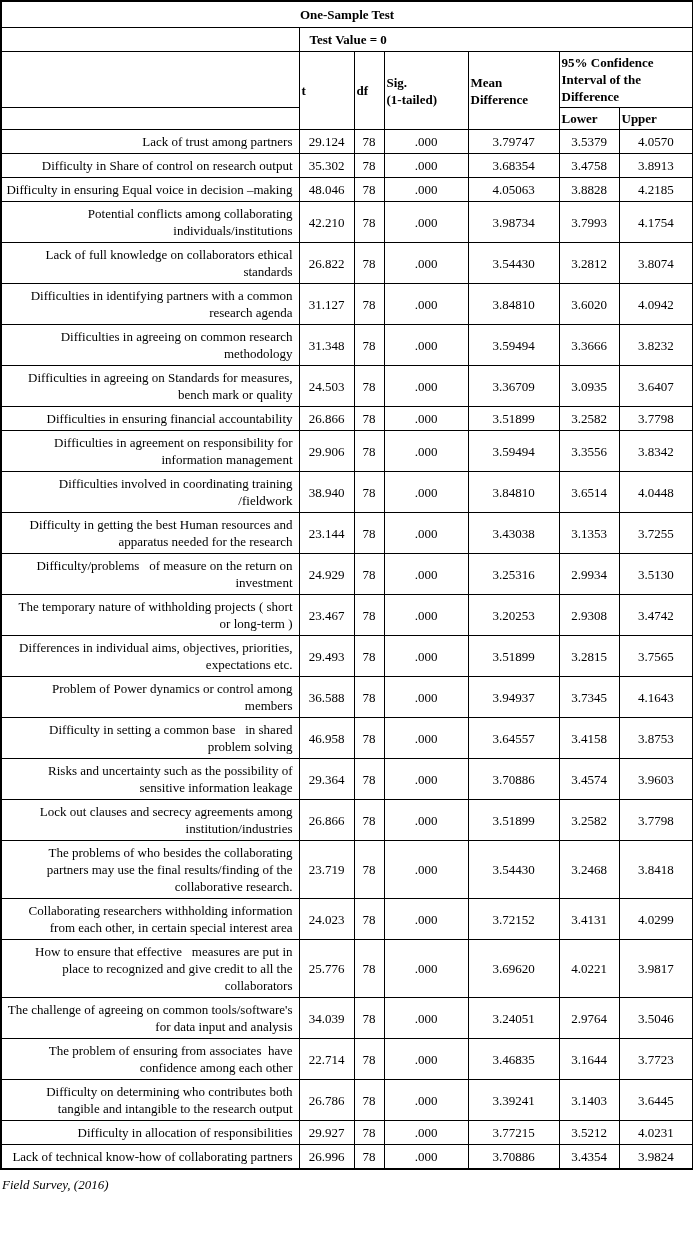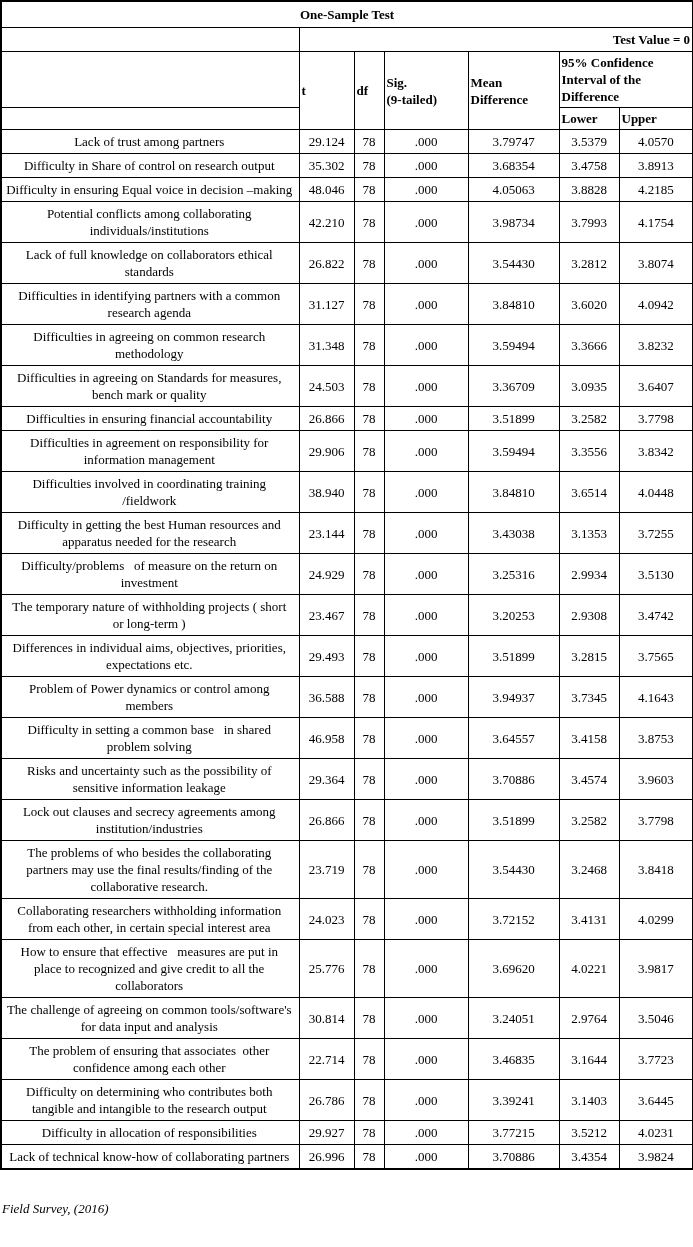--- a/index.html
+++ b/index.html
@@ -28,46 +28,45 @@
     overflow: hidden;
   }
   .title-cell {
     font-weight: bold;
     font-size: 13.5px;
     text-align: center;
     padding: 4px 2px;
   }
   .testvalue-cell {
     font-weight: bold;
-    text-align: right;
-    padding: 3px 2px;
+    text-align: left;
+    padding: 3px 10px;
   }
   th.colhead {
     font-weight: bold;
     text-align: left;
     white-space: pre-line;
     padding: 2px 2px;
   }
   th.empty-head {
     padding: 2px;
   }
   td.label-cell {
-    text-align: center;
+    text-align: right;
     padding: 3px 6px 3px 4px;
     white-space: pre-wrap;
   }
   td.num-cell {
     text-align: center;
     padding: 3px 2px;
   }
   .source-note {
     font-style: italic;
     font-size: 13px;
     padding: 7px 2px 2px 2px;
-    margin-top: 24px;
   }
 </style>
 </head>
 <body>
 
 <div class="page">
 
   <table class="ost">
     <colgroup>
       <col style="width:298px">
@@ -84,21 +83,21 @@
       </tr>
       <tr>
         <th class="empty-head"></th>
         <th class="testvalue-cell" colspan="6">Test Value = 0</th>
       </tr>
       <tr>
         <th class="empty-head"></th>
         <th class="colhead" rowspan="2">t</th>
         <th class="colhead" rowspan="2">df</th>
         <th class="colhead" rowspan="2">Sig.
-(9-tailed)</th>
+(1-tailed)</th>
         <th class="colhead" rowspan="2">Mean
 Difference</th>
         <th class="colhead" colspan="2">95% Confidence
 Interval of the
 Difference</th>
       </tr>
       <tr>
         <th class="empty-head"></th>
         <th class="colhead">Lower</th>
         <th class="colhead">Upper</th>
@@ -298,29 +297,29 @@
           <td class="label-cell">How to ensure that effective   measures are put in place to recognized and give credit to all the collaborators</td>
           <td class="num-cell">25.776</td>
           <td class="num-cell">78</td>
           <td class="num-cell">.000</td>
           <td class="num-cell">3.69620</td>
           <td class="num-cell">4.0221</td>
           <td class="num-cell">3.9817</td>
         </tr>
         <tr>
           <td class="label-cell">The challenge of agreeing on common tools/software's for data input and analysis</td>
-          <td class="num-cell">30.814</td>
+          <td class="num-cell">34.039</td>
           <td class="num-cell">78</td>
           <td class="num-cell">.000</td>
           <td class="num-cell">3.24051</td>
           <td class="num-cell">2.9764</td>
           <td class="num-cell">3.5046</td>
         </tr>
         <tr>
-          <td class="label-cell">The problem of ensuring that associates  other confidence among each other</td>
+          <td class="label-cell">The problem of ensuring from associates  have confidence among each other</td>
           <td class="num-cell">22.714</td>
           <td class="num-cell">78</td>
           <td class="num-cell">.000</td>
           <td class="num-cell">3.46835</td>
           <td class="num-cell">3.1644</td>
           <td class="num-cell">3.7723</td>
         </tr>
         <tr>
           <td class="label-cell">Difficulty on determining who contributes both tangible and intangible to the research output</td>
           <td class="num-cell">26.786</td>

